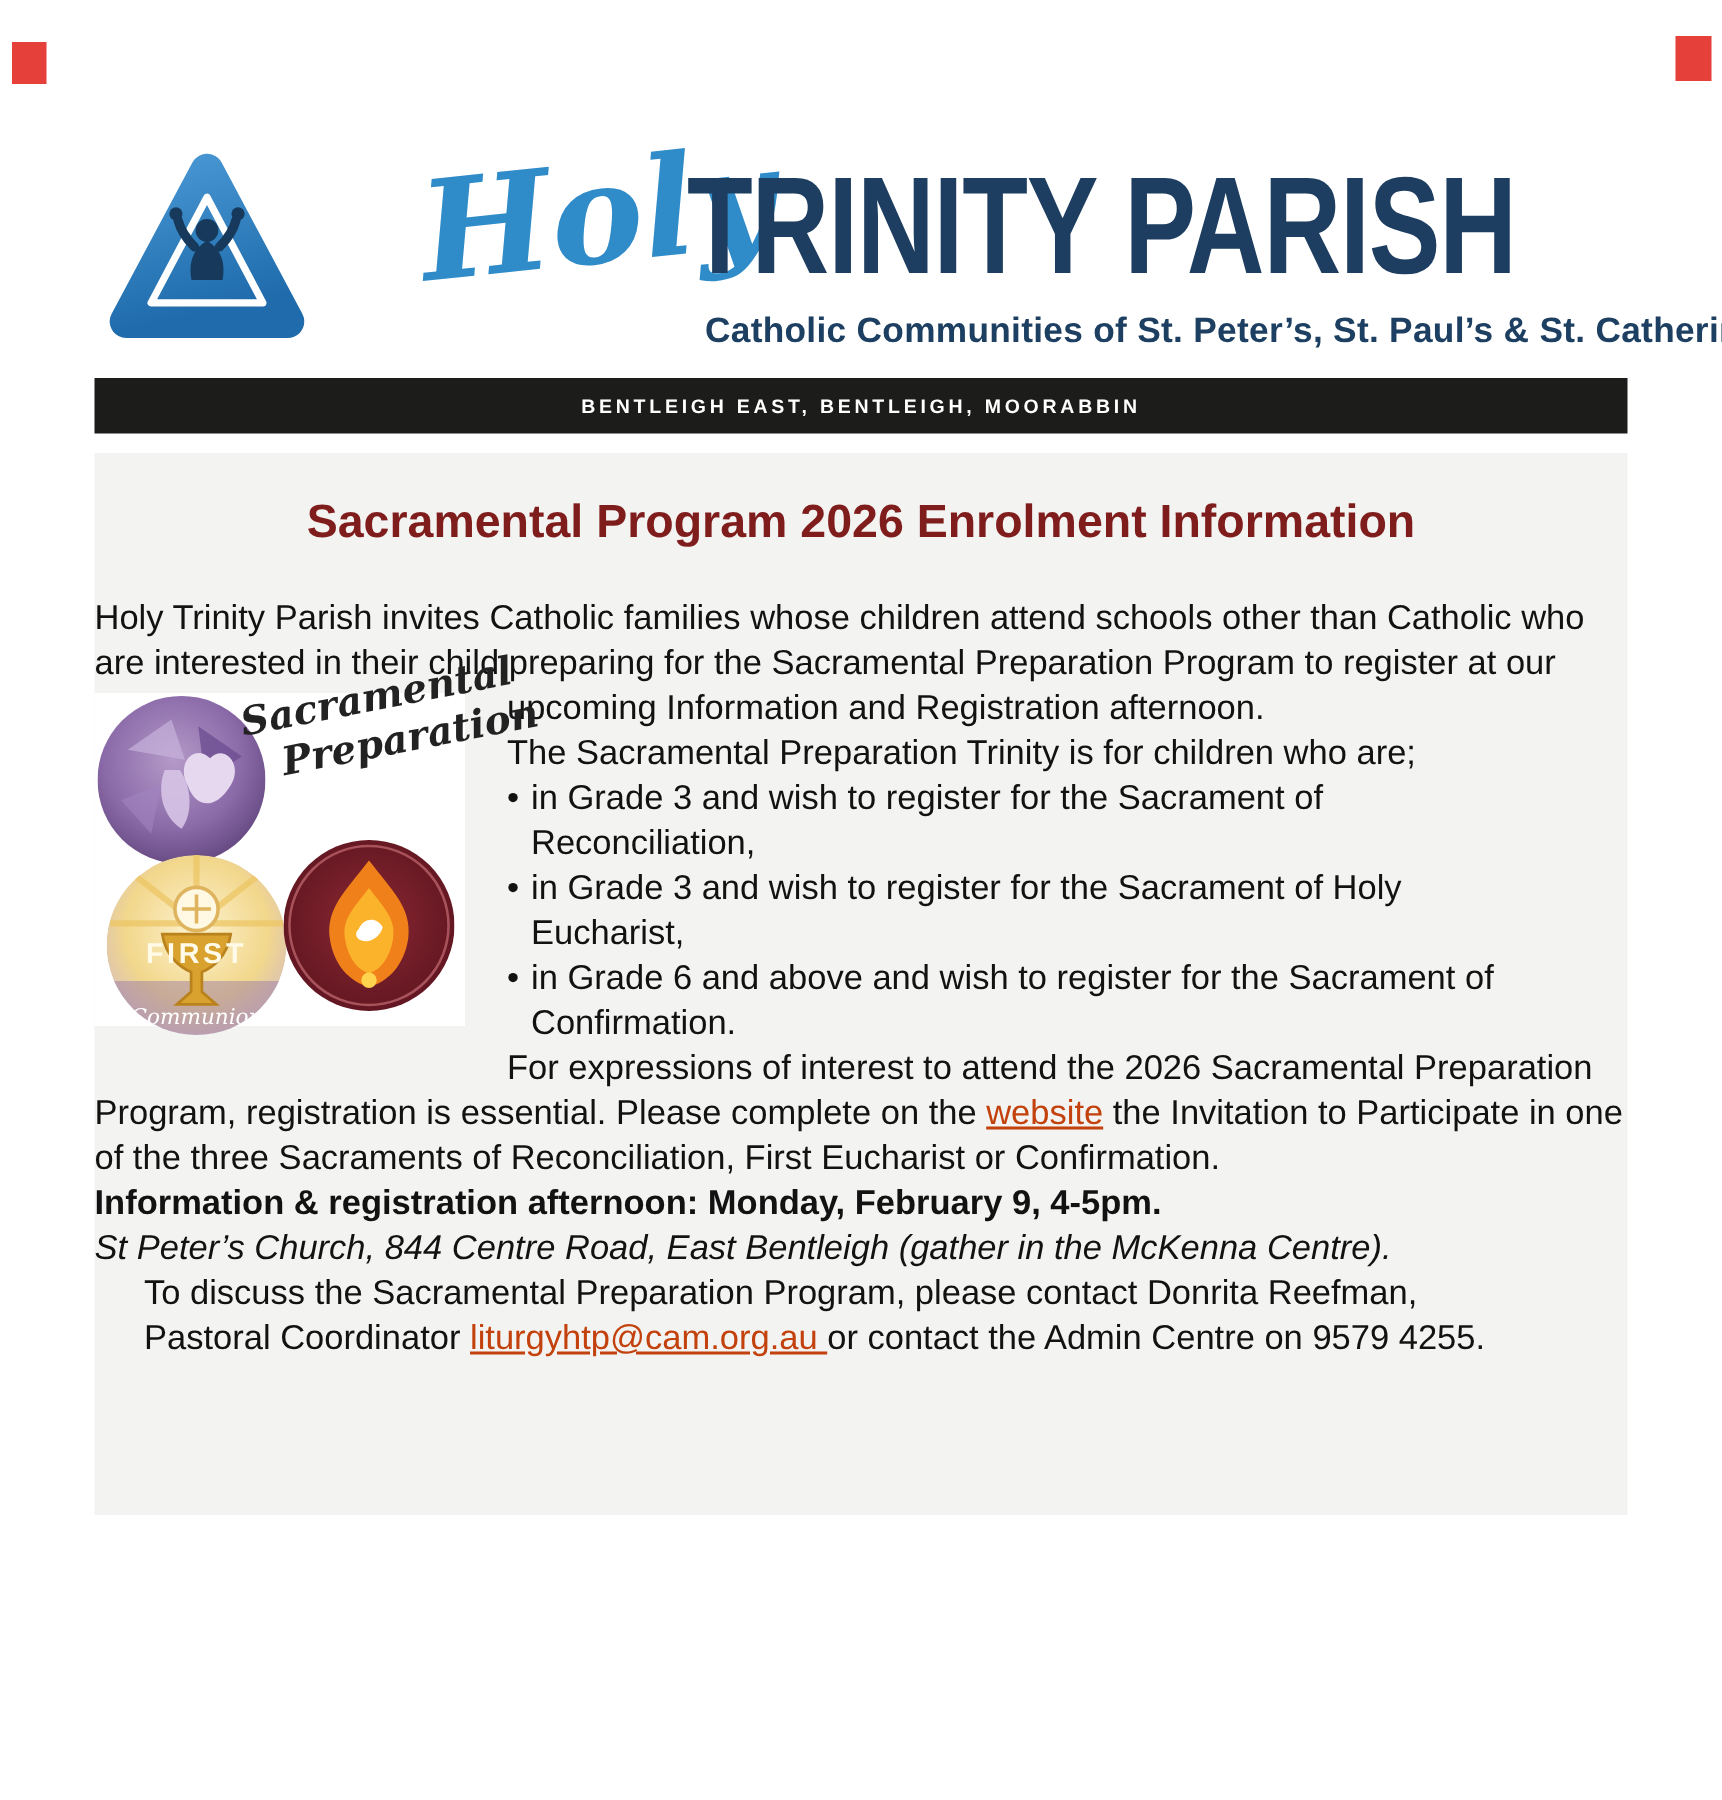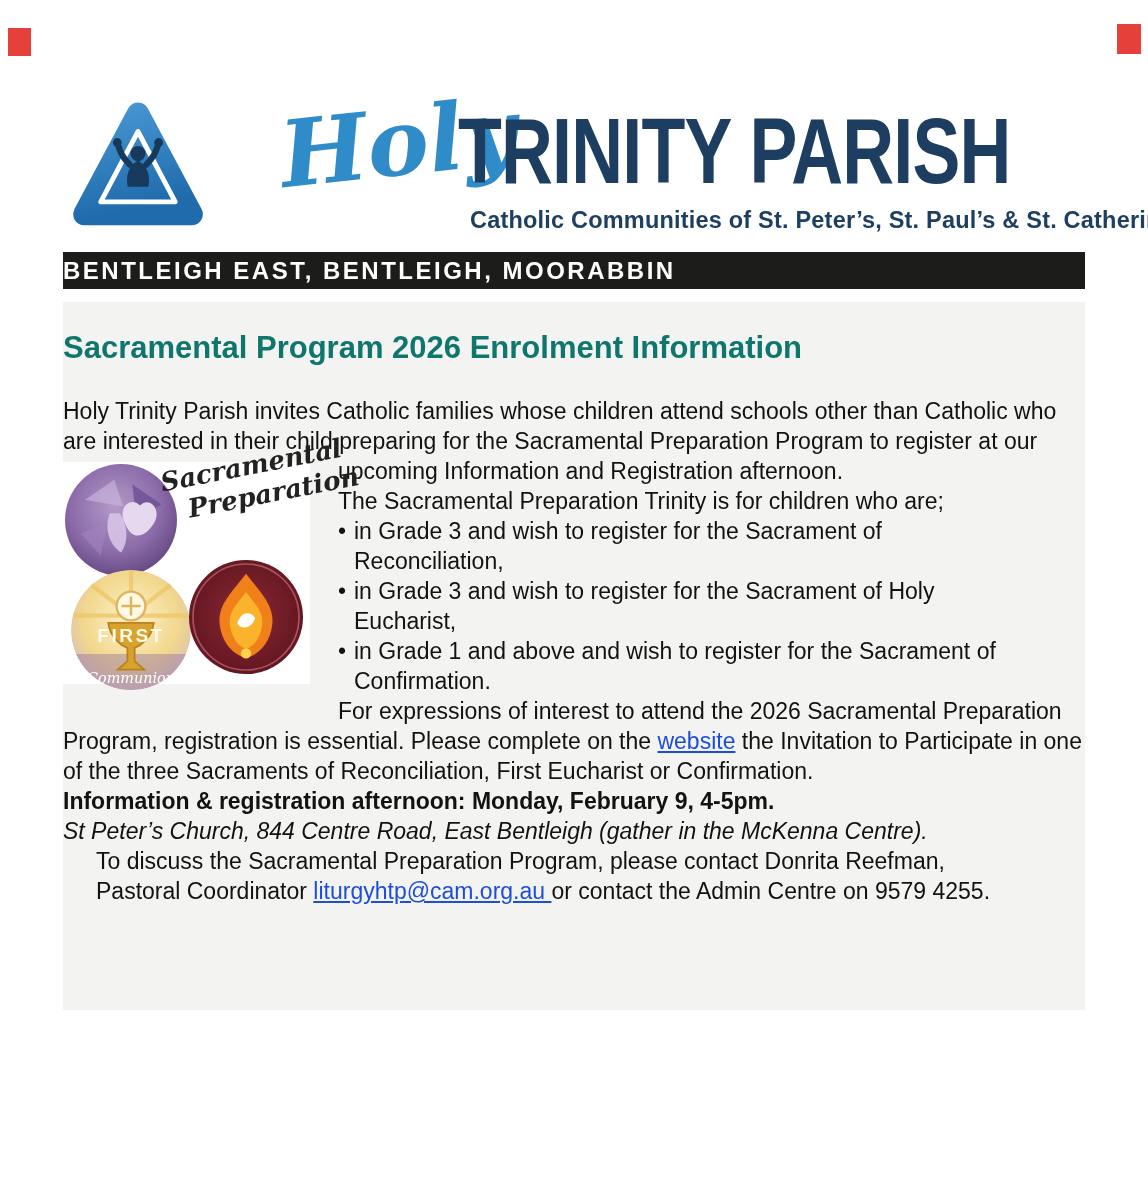--- a/index.html
+++ b/index.html
@@ -31,27 +31,27 @@
     letter-spacing:-1px; transform:scaleX(0.78); transform-origin:left top;
   }
   .subtitle {
     position:absolute; left:184px; top:112px; white-space:nowrap;
     font-size:23.5px; font-weight:600; color:#1d3f61; letter-spacing:0.2px;
   }
 
   
   .banner {
     height:37px; line-height:37px; background:#1c1c1a; color:#ffffff;
-    font-weight:bold; font-size:24px; letter-spacing:2.5px;
+    text-align:center; font-weight:bold; font-size:13px; letter-spacing:2.5px;
   }
 
   
   .content { background:#f3f3f1; margin-top:13px; padding:18px 0 50px; min-height:640px; }
   .page-title {
-    font-size:31px; font-weight:bold; color:#0f766e;
+    text-align:center; font-size:31px; font-weight:bold; color:#7f1d1d;
     margin:10px 0 30px;
   }
   .content p, .bullet-row { font-size:23px; line-height:30px; margin:0; }
   .intro2 { margin:0; }
   .program-intro { margin-top:2px; }
 
   .collage {
     float:left; width:247px; height:222px; margin:6px 28px 20px 0;
     background:#fff; position:relative;
   }
@@ -70,21 +70,21 @@
 
   .bullet-row { display:flex; }
   .bullet-dot { width:16px; flex:none; }
   .bullet-text { max-width:670px; }
 
   .expressions { margin-top:37px; }
   .info-bold { margin-top:36px; font-weight:bold; }
   .address { margin-top:0;font-style:italic; }
   .contact { margin-top:34px; width:900px;padding-left:33px; }
 
-  a.doc-link { color:#1d4ed8; text-decoration:underline; }
+  a.doc-link { color:#c2410c; text-decoration:underline; }
 </style>
 </head>
 <body>
 
 <div class="crop-mark crop-left"></div>
 <div class="crop-mark crop-right"></div>
 
 <div class="doc">
 
   <div class="header">
@@ -200,21 +200,21 @@
     <div class="bullet-row">
       <span class="bullet-dot">•</span>
       <span class="bullet-text">in Grade 3 and wish to register for the Sacrament of Reconciliation,</span>
     </div>
     <div class="bullet-row">
       <span class="bullet-dot">•</span>
       <span class="bullet-text">in Grade 3 and wish to register for the Sacrament of Holy Eucharist,</span>
     </div>
     <div class="bullet-row">
       <span class="bullet-dot">•</span>
-      <span class="bullet-text">in Grade 1 and above and wish to register for the Sacrament of Confirmation.</span>
+      <span class="bullet-text">in Grade 6 and above and wish to register for the Sacrament of Confirmation.</span>
     </div>
 
     <p class="expressions"><span>For expressions of interest to attend the 2026 Sacramental Preparation Program, registration is essential. Please complete on the </span><a class="doc-link" href="#">website</a><span> the Invitation to Participate in one of the three Sacraments of Reconciliation, First Eucharist or Confirmation.</span></p>
 
     <p class="info-bold">Information &amp; registration afternoon: Monday, February 9, 4-5pm.</p>
     <p class="address">St Peter’s Church, 844 Centre Road, East Bentleigh (gather in the McKenna Centre).</p>
 
     <p class="contact"><span>To discuss the Sacramental Preparation Program, please contact Donrita Reefman, Pastoral Coordinator </span><a class="doc-link" href="#">liturgyhtp@cam.org.au </a><span>or contact the Admin Centre on 9579 4255.</span></p>
   </div>
 </div>

